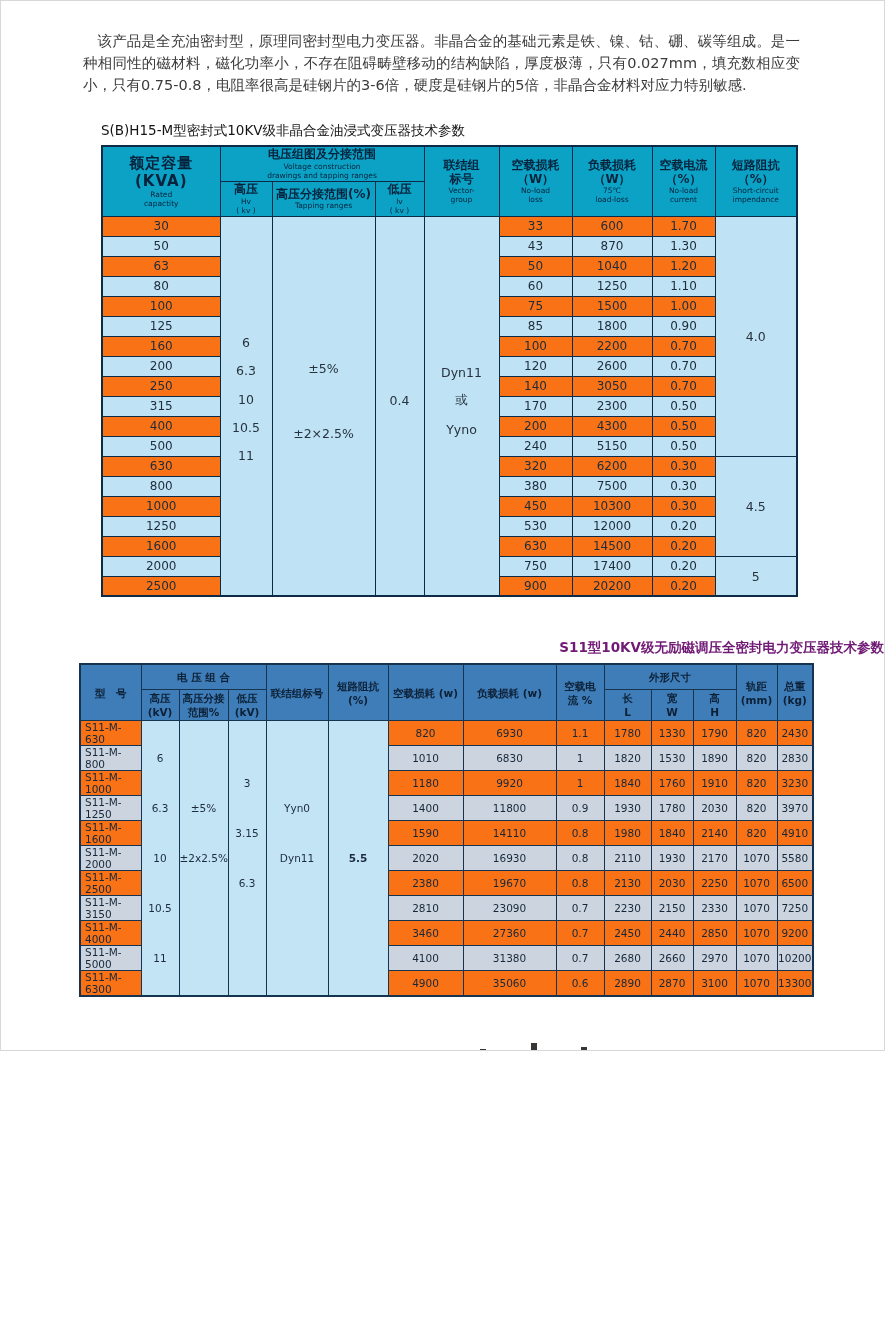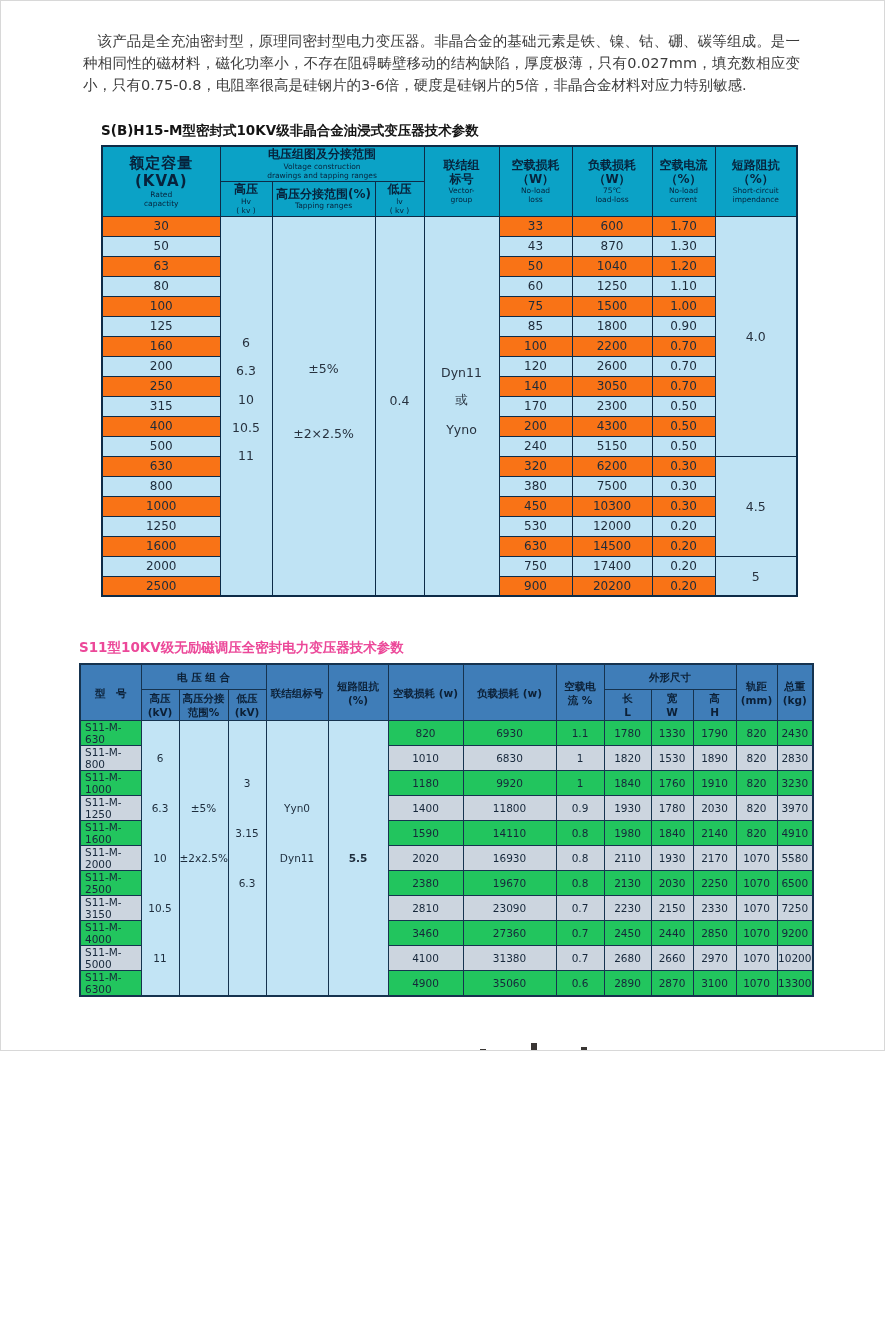--- a/index.html
+++ b/index.html
@@ -7,22 +7,22 @@
   body { font-family:"DejaVu Sans","Liberation Sans",sans-serif; }
   .page {
     position:relative; width:885px; height:1051px; background:#ffffff;
     border:1px solid #d8d8d8; overflow:hidden;
   }
   
   .intro { margin:30px 84px 0 82px; color:#3b3b3b; font-size:14.5px; line-height:1.5; text-align:justify; }
   .intro p.p1 { text-indent:1em; }
   .intro p.p2 { text-indent:0.6em; }
   
-  .tbl-title1 { margin:26px 0 5px 100px; font-size:13.5px; font-weight:700; color:#141414; }
-  .tbl-title2 { margin:42px 0 6px 78px;  font-size:13.5px; font-weight:600; color:#ec4899; }
+  .tbl-title1 { margin:26px 0 5px 100px; font-size:13.5px; font-weight:400; color:#141414; }
+  .tbl-title2 { margin:42px 0 6px 78px;  font-size:13.5px; font-weight:600; color:#701a75;text-align:right; }
   
   table { border-collapse:collapse; table-layout:fixed; }
   .t1 { margin-left:100px; width:695px; border:2px solid #0d2b47; }
   .t1 th, .t1 td { border:1px solid #0d2b47; text-align:center; vertical-align:middle; overflow:hidden; }
   .t1 thead th { background:#0ba2c6; color:#07233c; padding:1px 0; }
   .t1 .zh  { display:block; font-size:12px; font-weight:bold; line-height:1.15; white-space:pre-line; }
   .t1 .zh-big { font-size:15px; letter-spacing:1px; }
   .t1 .en  { display:block; font-size:7.5px; font-weight:normal; line-height:1.2; white-space:pre-line; }
   .t1 tbody tr { height:20px; }
   .t1 tbody td { font-size:12px; color:#1d2b3a; }
@@ -34,21 +34,21 @@
   }
   
   .t2 { margin-left:78px; width:734px; border:2px solid #16334f; }
   .t2 th, .t2 td { border:1px solid #16334f; text-align:center; vertical-align:middle; overflow:hidden; }
   .t2 thead th { background:#3f7db8; color:#0c2036; padding:1px 0; }
   .t2 .zh { display:block; font-size:10.5px; font-weight:bold; line-height:1.35; white-space:pre-line; }
   .t2 tbody tr { height:17px; }
   .t2 tbody td { font-size:10.5px; color:#16273a; }
   .t2 td.model { text-align:left; padding-left:4px; }
   .t2 td.gray  { background:#ccd5df; }
-  .t2 td.light { background:#22c55e; }
+  .t2 td.light { background:#f97316; }
   .t2 td.merge { background:#c2e4f5; position:relative; font-size:10.5px; color:#1d2c3c; }
   
   .photo-wrap { margin:46px 0 0 283px; width:340px; height:308px; }
 </style>
 </head>
 <body>
 
 <div class="page">
 
   <div class="intro">

